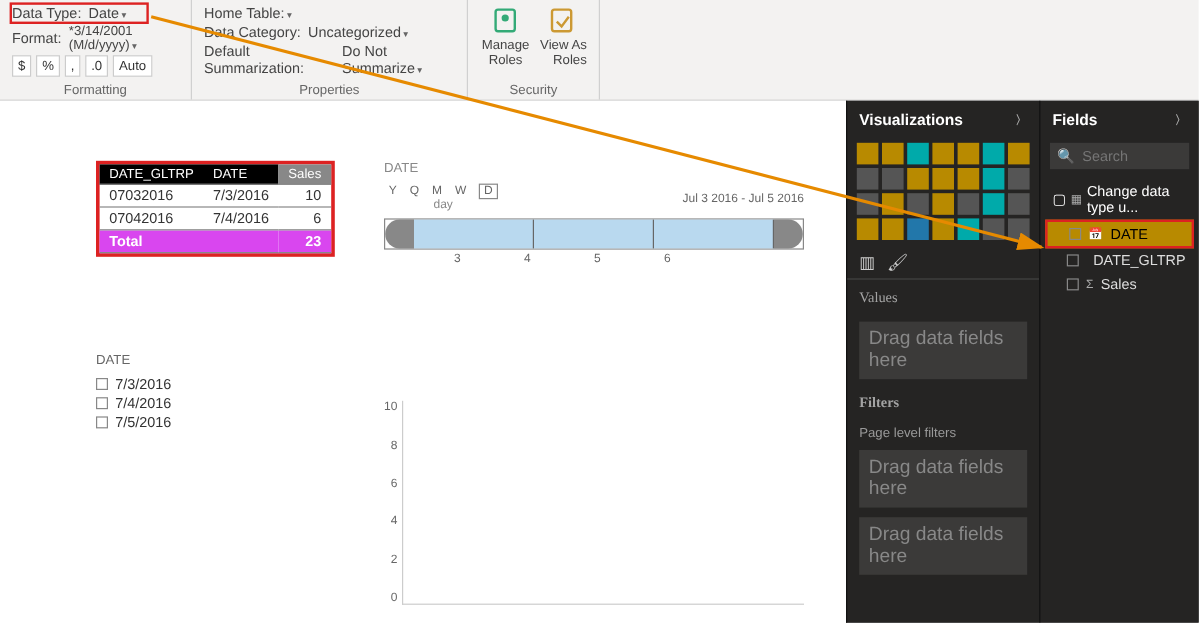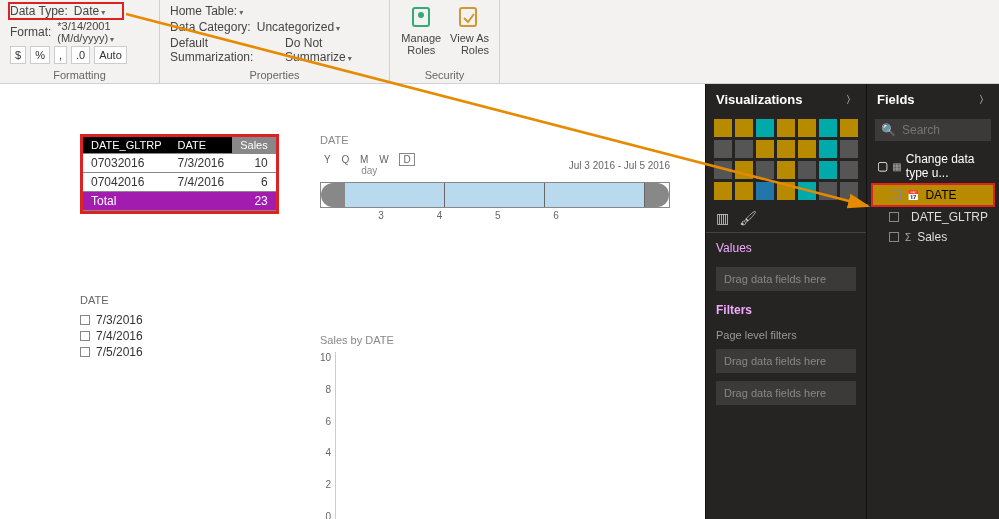--- a/index.html
+++ b/index.html
@@ -18,21 +18,21 @@
 
 
 .main { position: absolute; left: 0; top: 84px; right: 294px; bottom: 0; background: #fff; }
 .canvas { position: relative; width: 100%; height: 100%; }
 
 .tbl { position: absolute; left: 80px; top: 50px; border: 3px solid #d22; font-size: 12px; }
 .tbl table { border-collapse: collapse; }
 .tbl th, .tbl td { padding: 2px 8px; border-bottom: 1px solid #888; text-align: left; font-weight: normal; }
 .tbl th { background: #000; color: #fff; font-size: 11px; }
 .tbl th.sales { background: #888; }
-.tbl tr.total td { background: #a21caf; color: #fff; font-weight: normal; }
+.tbl tr.total td { background: #d946ef; color: #fff; font-weight: bold; }
 .tbl td.num { text-align: right; }
 
 .slicer { position: absolute; left: 80px; top: 210px; width: 140px; font-size: 12px; }
 .slicer .hdr { color: #666; font-size: 11px; margin-bottom: 6px; }
 .slicer .opt { display: flex; align-items: center; gap: 6px; padding: 1px 0; }
 .slicer .opt .cb { width: 10px; height: 10px; border: 1px solid #888; }
 
 .timeline { position: absolute; left: 320px; top: 50px; width: 350px; }
 .timeline .tl-title { font-size: 11px; color: #888; margin-bottom: 8px; }
 .tl-head { display: flex; justify-content: space-between; align-items: center; font-size: 10px; color: #666; }
@@ -62,22 +62,22 @@
 .panel { flex: 1; background: #252423; color: #ccc; font-size: 12px; border-left: 1px solid #111; display: flex; flex-direction: column; }
 .panel .phdr { display: flex; justify-content: space-between; align-items: center; padding: 8px 10px; font-size: 13px; color: #fff; font-weight: 600; }
 .panel .phdr .chev { font-size: 10px; color: #aaa; }
 .vizgrid { display: grid; grid-template-columns: repeat(7, 18px); gap: 3px; padding: 4px 8px; }
 .vizgrid span { width: 18px; height: 18px; background: #555; display: inline-block; }
 .vizgrid span.y { background: #b88a00; }
 .vizgrid span.c { background: #0aa; }
 .vizgrid span.b { background: #2277aa; }
 .modebar { display: flex; gap: 10px; padding: 6px 10px; border-bottom: 1px solid #444; }
 .modebar span { font-size: 14px; color: #ccc; }
-.sect { padding: 8px 10px; font-size: 12px; color: #f0abfc; }
-.drop { background: #3b3a39; color: #888; padding: 6px 8px; margin: 4px 10px; font-size: 11px; }
+.sect { padding: 8px 10px; font-size: 12px; color: #a3a3a3; font-family: Liberation Serif, serif; }
+.drop { background: #3b3a39; color: #888; padding: 6px 8px; margin: 4px 10px; font-size: 16px; }
 .sub { color: #999; font-size: 11px; padding: 4px 10px; }
 .search { margin: 4px 8px; background: #3b3a39; display: flex; align-items: center; padding: 4px 6px; gap: 6px; }
 .search input { background: transparent; border: none; color: #5eead4; font-size: 12px; outline: none; width: 100%; }
 .tree { padding: 4px 4px; font-size: 12px; }
 .tree .tbln { display: flex; align-items: center; gap: 4px; padding: 3px 6px; color: #fff; }
 .tree .fld { display: flex; align-items: center; gap: 6px; padding: 3px 6px 3px 18px; color: #ddd; }
 .tree .fld.sel { background: #b88a00; color: #000; border: 2px solid #d22; }
 .tree .cb2 { width: 10px; height: 10px; border: 1px solid #888; }
 .tree .ic { font-size: 10px; color: #aaa; }
 
@@ -218,21 +218,20 @@
         <span style="width:24px"></span>
         <span>3</span>
           <span>4</span>
           <span>5</span>
           <span>6</span>
         <span style="width:24px"></span>
       </div>
     </div>
 
     <div class="barchart">
-      <div class="ct">Sales by DATE</div>
       <div class="plot">
         <div class="yaxis">
           <span>10</span>
             <span>8</span>
             <span>6</span>
             <span>4</span>
             <span>2</span>
             <span>0</span>
         </div>
         <div class="bars">

